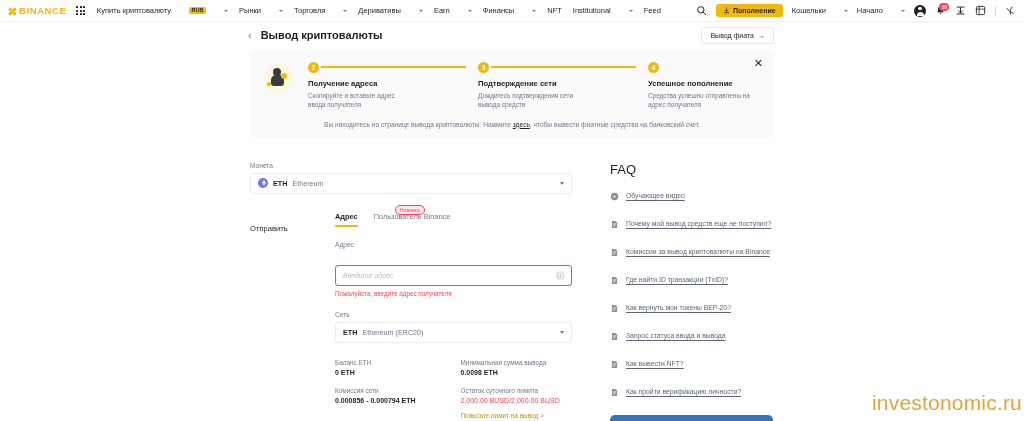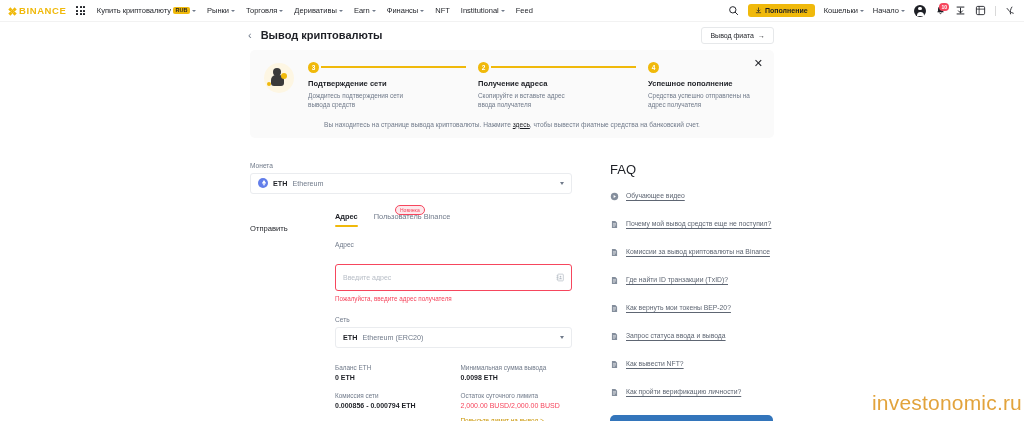--- a/index.html
+++ b/index.html
@@ -51,21 +51,21 @@
     grid-template-rows: repeat(3, 2px);
     gap: 1.2px;
     margin-right: 12px;
   }
   .grid-icon i { background: #1e2026; display: block; border-radius: .5px; }
 
   .nav-items { display: flex; align-items: center; gap: 11px; }
   .nav-item {
     font-size: 7.5px;
     color: #1e2026;
-    display: flex; align-items: center; gap: 2px;
+    display: flex; align-items: center; gap: 18px;
     cursor: pointer;
   }
   .caret {
     width: 0; height: 0;
     border-left: 2px solid transparent;
     border-right: 2px solid transparent;
     border-top: 2.6px solid #707a8a;
   }
   .badge-new {
     background: #f0b90b;
@@ -299,28 +299,29 @@
     border-radius: 6px;
     padding: 1px 4px;
     line-height: 1.3;
     white-space: nowrap;
   }
 
   .input-wrap { position: relative; margin-top: 16px; }
   .text-input {
     border: 1px solid #f6465d;
     border-radius: 3px;
-    height: 27px;
+    height: 21px;
     width: 100%;
     font-size: 7px;
     color: #1e2026;
     padding: 0 22px 0 7px;
     outline: none;
     background: #fff;
     font-family: "Liberation Sans", sans-serif;
+    font-style: italic;
   }
   .text-input::placeholder { color: #b7bdc6; }
   .addr-book-ic {
     position: absolute; right: 7px; top: 50%;
     transform: translateY(-50%);
     cursor: pointer;
   }
   .err-text {
     font-size: 6.3px; color: #f6465d;
     margin-top: 4px;
@@ -518,33 +519,33 @@
     <div class="stepper-row">
       <div class="mascot">
         <span class="m-head"></span>
           <span class="m-body"></span>
         <span class="m-coin"></span>
           <span class="m-coin2"></span>
       </div>
       <div class="steps">
         <div class="step">
           <div class="step-top">
+            <span class="step-num">2</span>
+            <span class="step-line"></span>
+          </div>
+          <div class="step-title">Получение адреса</div>
+          <div class="step-desc">Скопируйте и вставьте адрес ввода получателя</div>
+        </div>
+        <div class="step">
+          <div class="step-top">
             <span class="step-num">3</span>
             <span class="step-line"></span>
           </div>
           <div class="step-title">Подтверждение сети</div>
           <div class="step-desc">Дождитесь подтверждения сети вывода средств</div>
-        </div>
-        <div class="step">
-          <div class="step-top">
-            <span class="step-num">2</span>
-            <span class="step-line"></span>
-          </div>
-          <div class="step-title">Получение адреса</div>
-          <div class="step-desc">Скопируйте и вставьте адрес ввода получателя</div>
         </div>
         <div class="step">
           <div class="step-top">
             <span class="step-num">4</span>
 
           </div>
           <div class="step-title">Успешное пополнение</div>
           <div class="step-desc">Средства успешно отправлены на адрес получателя</div>
         </div>
       </div>

